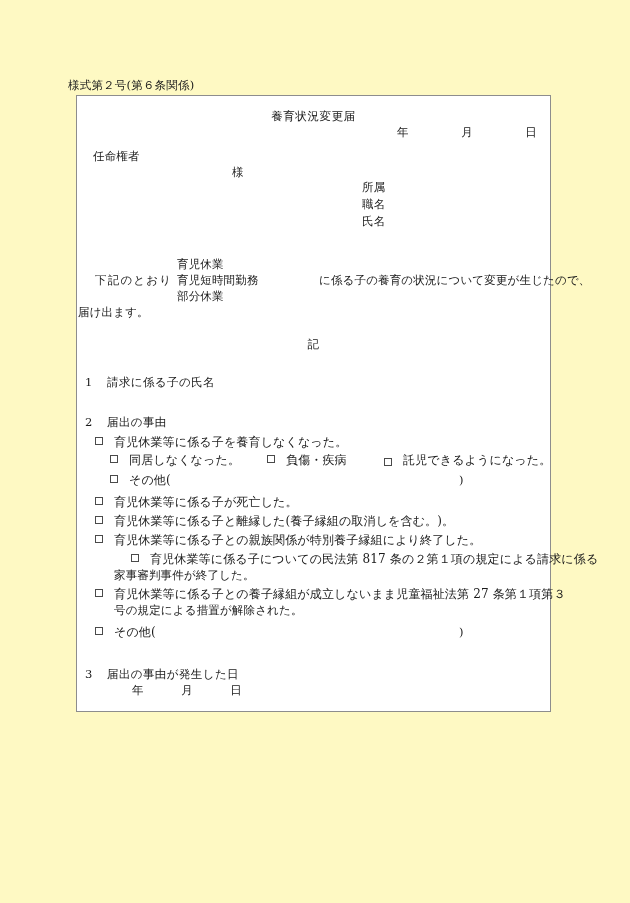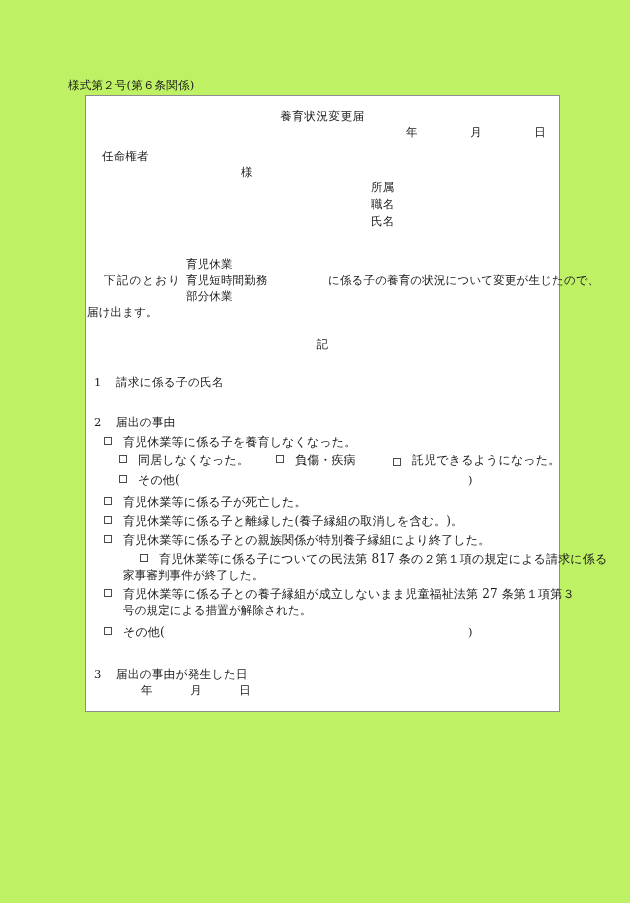--- a/index.html
+++ b/index.html
@@ -13,36 +13,36 @@
     position: relative;
     font-family: "DejaVu Serif", "Liberation Serif", serif;
     color: #1a1a1a;
     -webkit-font-smoothing: antialiased;
   }
   .page {
     position: absolute;
     left: 0; top: 0;
     width: 630px;
     height: 903px;
-    background: #bef264;
+    background: #fef9c3;
   }
   
   .form-number {
     position: absolute;
     left: 68px;
     top: 78px;
     font-size: 11.5px;
     line-height: 14px;
     white-space: nowrap;
     letter-spacing: 0.2px;
   }
   
   .frame {
     position: absolute;
-    left: 85px;
+    left: 76px;
     top: 95px;
     width: 475px;
     height: 617px;
     border: 1px solid #8d8d8d;
     box-sizing: border-box;
     background: #fff;
   }
   .inner {
     position: relative;
     width: 100%;

